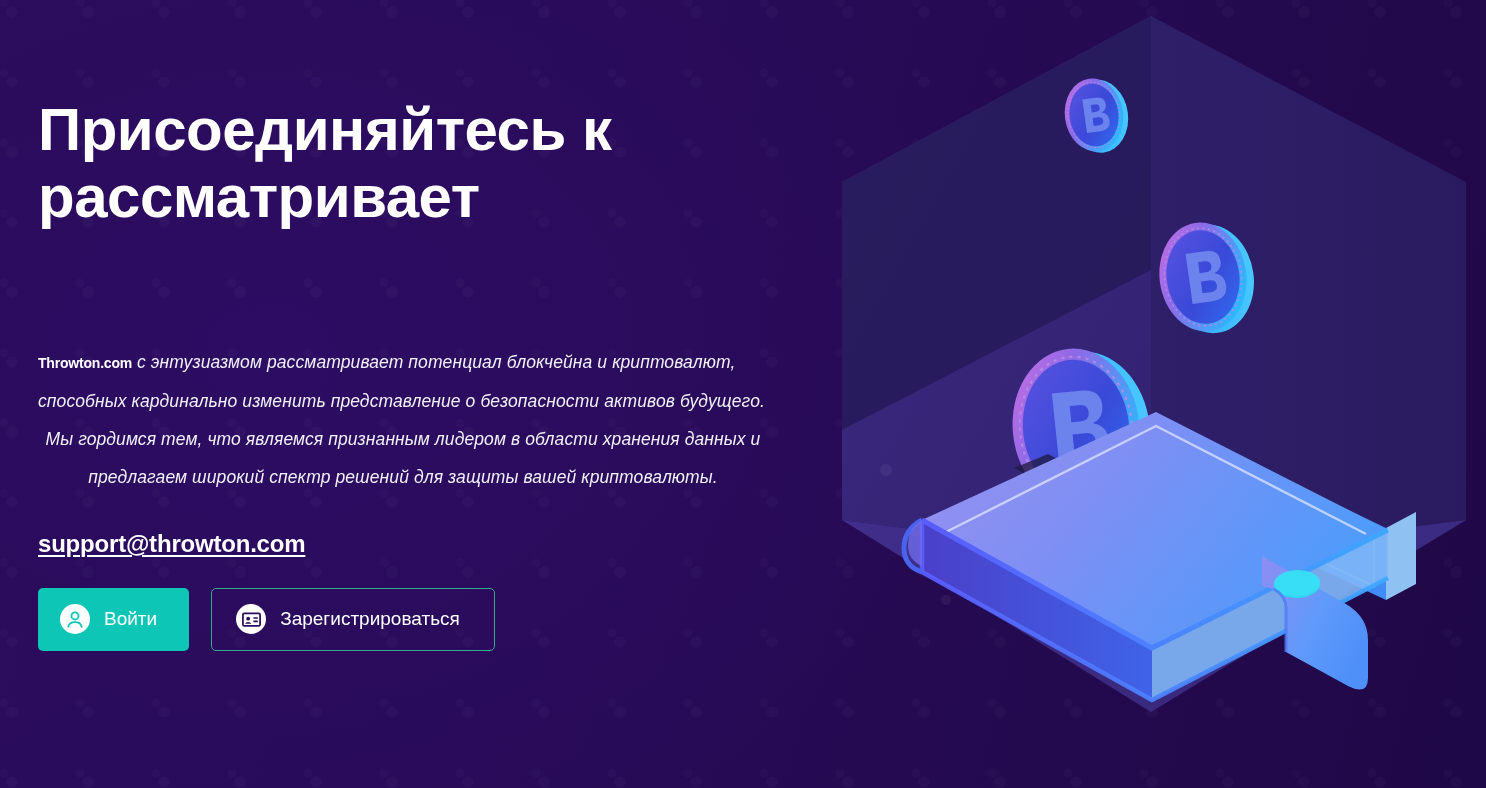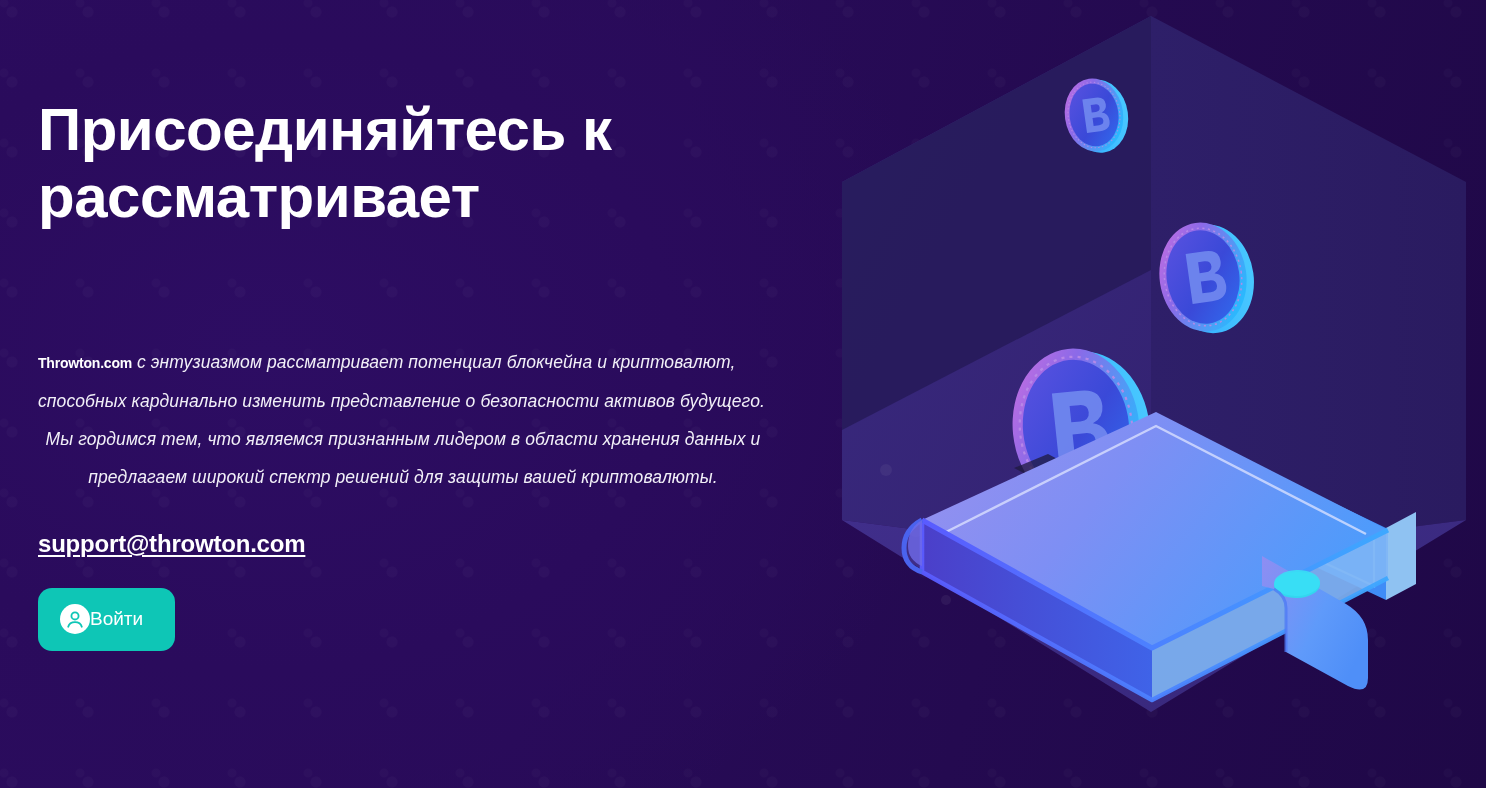--- a/index.html
+++ b/index.html
@@ -96,23 +96,24 @@
   .actions {
     display:flex;
     align-items:center;
     gap:22px;
     margin-top:30px;
   }
 
   .btn {
     display:inline-flex;
     align-items:center;
+    gap:14px;
     height:63px;
     padding:0 26px;
-    border-radius:14px;
+    border-radius:5px;
     font-size:19px;
     color:#ffffff;
     cursor:pointer;
     white-space:nowrap;
     user-select:none;
   }
 
   .btn-login {
     background:#0ec6b6;
     border:none;
@@ -295,17 +296,29 @@
       <button class="btn btn-login">
         <span class="btn-icon">
           <svg width="22" height="22" viewBox="0 0 24 24">
             <circle cx="12" cy="8.6" r="3.9" fill="none" stroke="#0ec6b6" stroke-width="2"></circle>
             <path d="M4.6 20.4 a7.6 6.4 0 0 1 14.8 0" fill="none" stroke="#0ec6b6" stroke-width="2" stroke-linecap="round"></path>
           </svg>
         </span>
         <span>Войти</span>
       </button>
 
+      <button class="btn btn-register">
+        <span class="btn-icon">
+          <svg width="21" height="21" viewBox="0 0 24 24">
+            <rect x="2.2" y="5" width="19.6" height="14.2" rx="1.6" fill="none" stroke="#2a0b5e" stroke-width="2"></rect>
+            <circle cx="8.2" cy="11" r="2.2" fill="#2a0b5e"></circle>
+            <path d="M4.6 16.8 a3.8 3 0 0 1 7.2 0 Z" fill="#2a0b5e"></path>
+            <rect x="14" y="9.4" width="5.4" height="1.8" rx="0.8" fill="#2a0b5e"></rect>
+            <rect x="14" y="13.2" width="5.4" height="1.8" rx="0.8" fill="#2a0b5e"></rect>
+          </svg>
+        </span>
+        <span>Зарегистрироваться</span>
+      </button>
 
     </div>
   </div>
 
 </div>
 
 </body></html>

